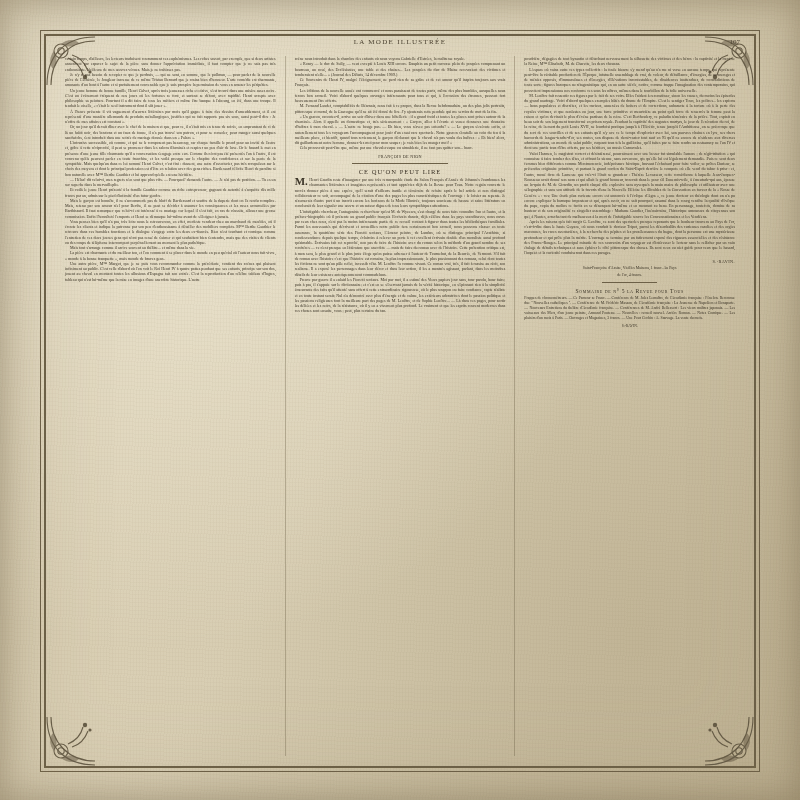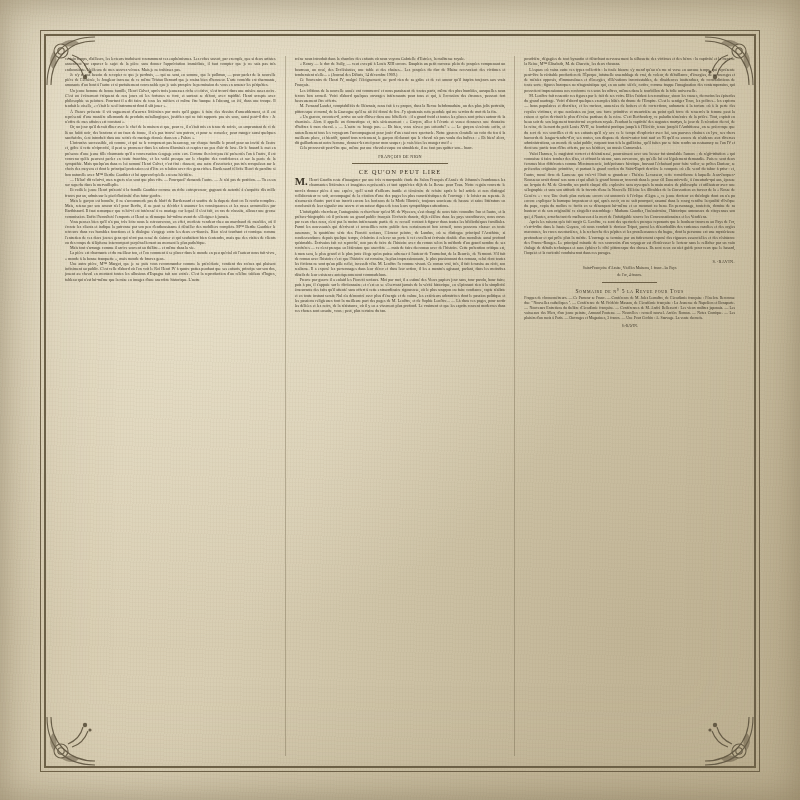--- a/index.html
+++ b/index.html
@@ -242,20 +242,24 @@
         <path d="M16 9 C22 4 30 4 34 8 C30 12 22 13 16 9 Z" fill="currentColor" opacity="0.55" stroke="none"></path>
         <path d="M9 16 C4 22 4 30 8 34 C12 30 13 22 9 16 Z" fill="currentColor" opacity="0.55" stroke="none"></path>
         <path d="M23 23 C30 26 36 32 38 40"></path>
         <path d="M27 20 C34 22 40 28 43 36"></path>
         <circle cx="40" cy="42" r="2.2" fill="currentColor" stroke="none"></circle>
         <circle cx="45" cy="37" r="1.6" fill="currentColor" stroke="none"></circle>
       </svg>
     </div>
   </div>
 
+  <div class="runhead">
+    <span>LA MODE ILLUSTRÉE</span>
+    <span class="folio">107</span>
+  </div>
 
   <div class="cols">
 
     <div class="col">
       <p class="noind">certain temps, d'ailleurs, les lecteurs traduisent couramment ces euphémismes. Les robes savent, par exemple, que si deux artistes annoncent par espacer le sujet de la pièce sans donner l'appréciation immédiate, il faut compter que je ne sais pas très enthousiaste. Voilà une de mes œuvres vécues. Mais je ne trahissez pas.</p>
       <p>Je n'y ai pas besoin de recopier ce que je perdrais, — qui ne sont, en somme, que le pullman, — pour parler de la nouvelle pièce de l'Athénée, le Jongleur increase de ce même Tristan Bernard que je crains bien d'honneur. L'arte comédie est charmante, amusante d'un bout à l'autre et si parfaitement convenable que je suis prospère la permission de vous en amuser les péripéties.</p>
       <p>Un jeune homme de bonne famille, Henri Calvet, après trois jeunesses riche et oisive, s'est trouvé dans une misère assez noire. C'est un événement fréquent de nos jours où les fortunes se font, et surtout se défont, avec rapidité. Henri accepte avec philosophie sa peinture. Pourtant il a dit faire de tous les métiers et même être banque à l'abourg, en été, dans une troupe. Il tendait le oiselle, « c'était le seul instrument dont il sût jouer ».</p>
       <p>À l'heure présente il vit vaguement d'œuvres littéraires par mois qu'il gagne à faire des dessins d'ameublement, et il est représenté d'une manière allemande de produits métallurgiques, justifiez qui ne fait rapporte pas six sous, aussi peut-il dire : Je n'offre de mes affaires est constant ».</p>
       <p>Or, un jour qu'il devait dîner avec le chef de la maison et que, pour ce, il n'était mis en tenue de soirée, en empruntant de ci de là un habit noir, des boutons et un faux de fonne, il n'a pas trouvé son patron, et pour se consoler, pour manger aussi quelques sandwichs, s'est introduit dans une soirée de mariage donnée dans un « Palace ».</p>
       <p>L'intrusive successible, où comme, et qui ne le composent pas beaucoup, car chaque famille le prend pour un invité de l'autre et, grâce à cette réciprocité, il peut se promener dans les salons illuminés et respirer un peu d'air de luxe. Or le hasard le met en présence d'une jeune fille charmante qu'il a conversation s'engage entre eux. Comme ils n'ont pas été présentés l'un à l'autre, il est convenu qu'ils peuvent parler en toute franchise, et les voilà presque sur le chapitre des confidences et sur la pente de la sympathie. Mais quelqu'un dans ce lui nommé Henri Calvet, c'est fini : dussent, une autre d'aventurier, pas très scrupuleux sur le choix des moyens et dont le principal profession est d'être en relation avec des gens riches. Bartlessard félicite Henri de paraître si bon naturelle avec M™ Berthe Gauthier et lui apprend qu'elle est une héritière.</p>

